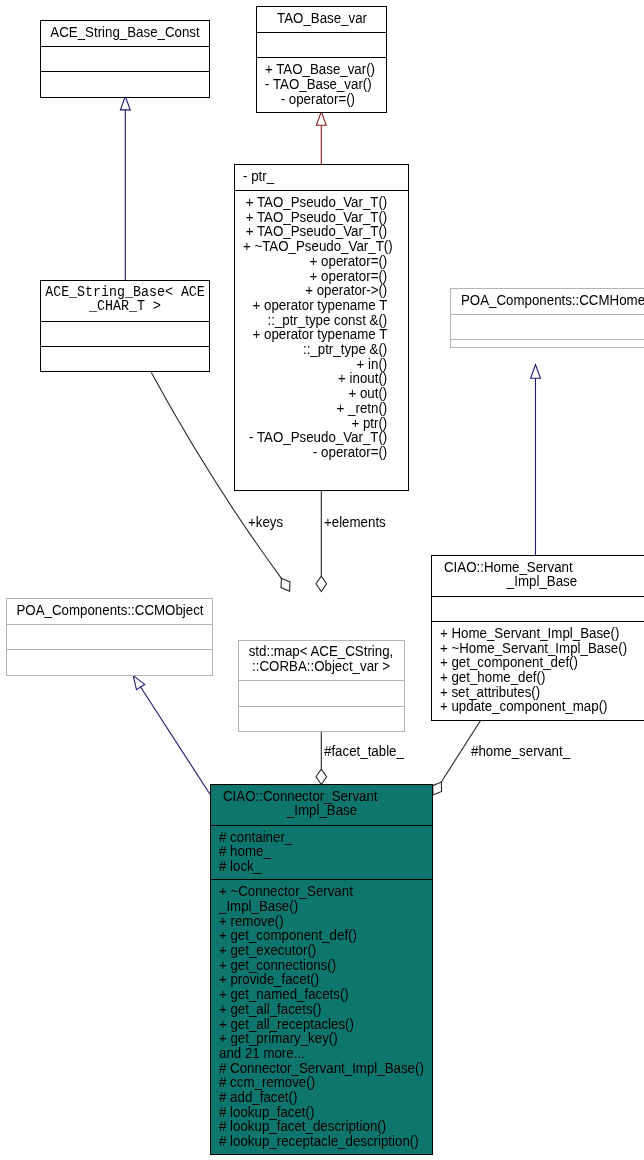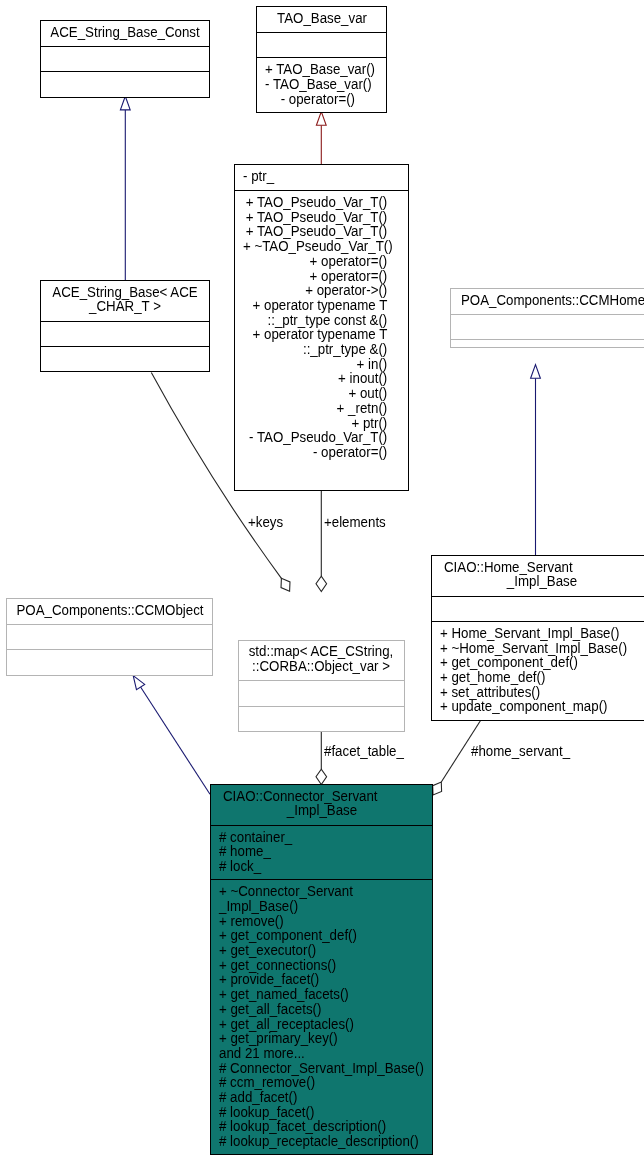--- a/index.html
+++ b/index.html
@@ -129,21 +129,21 @@
       <div class="m">+ inout()</div>
       <div class="m">+ out()</div>
       <div class="m">+ _retn()</div>
       <div class="m">+ ptr()</div>
       <div class="m">- TAO_Pseudo_Var_T()</div>
       <div class="m">- operator=()</div>
     </div>
   </div>
 
   <div class="uml-box" style="left:40px; top:280px; width:170px; height:92.27px;">
-    <div class="sec title" style="height:39.87px;">
+    <div class="sec title" style="height:39.87px;font-family:Liberation Mono, monospace;">
       <div><i>ACE_String_Base&lt; ACE</i></div>
       <div><i>_CHAR_T &gt;</i></div>
     </div>
     <div class="sec members" style="height:25.2px;"></div>
     <div class="sec members" style="height:25.2px;"></div>
   </div>
 
   <div class="uml-box gray-border" style="left:433px; top:288px; width:205px; height:60px;margin-left:17px;">
     <div class="sec title" style="height:25.2px;">
       <span><i>POA_Components::CCMHome</i></span>

